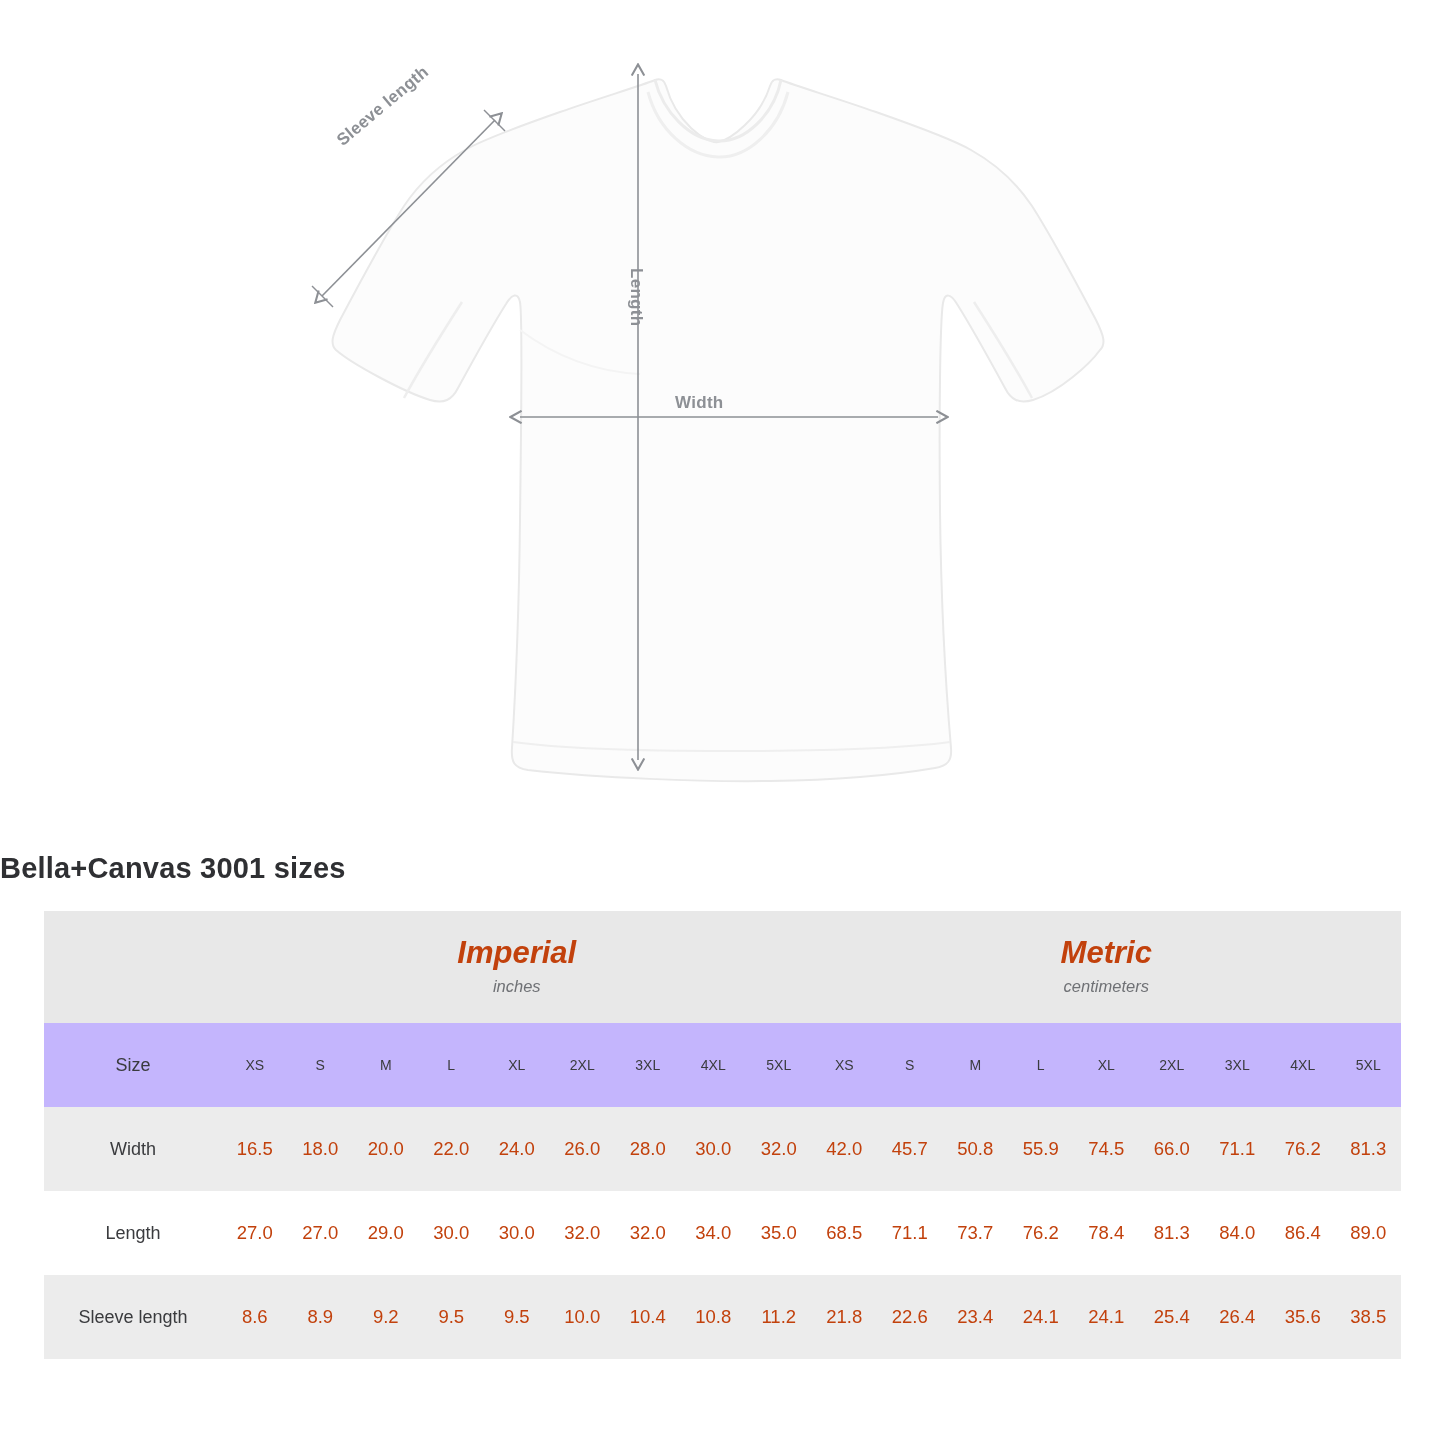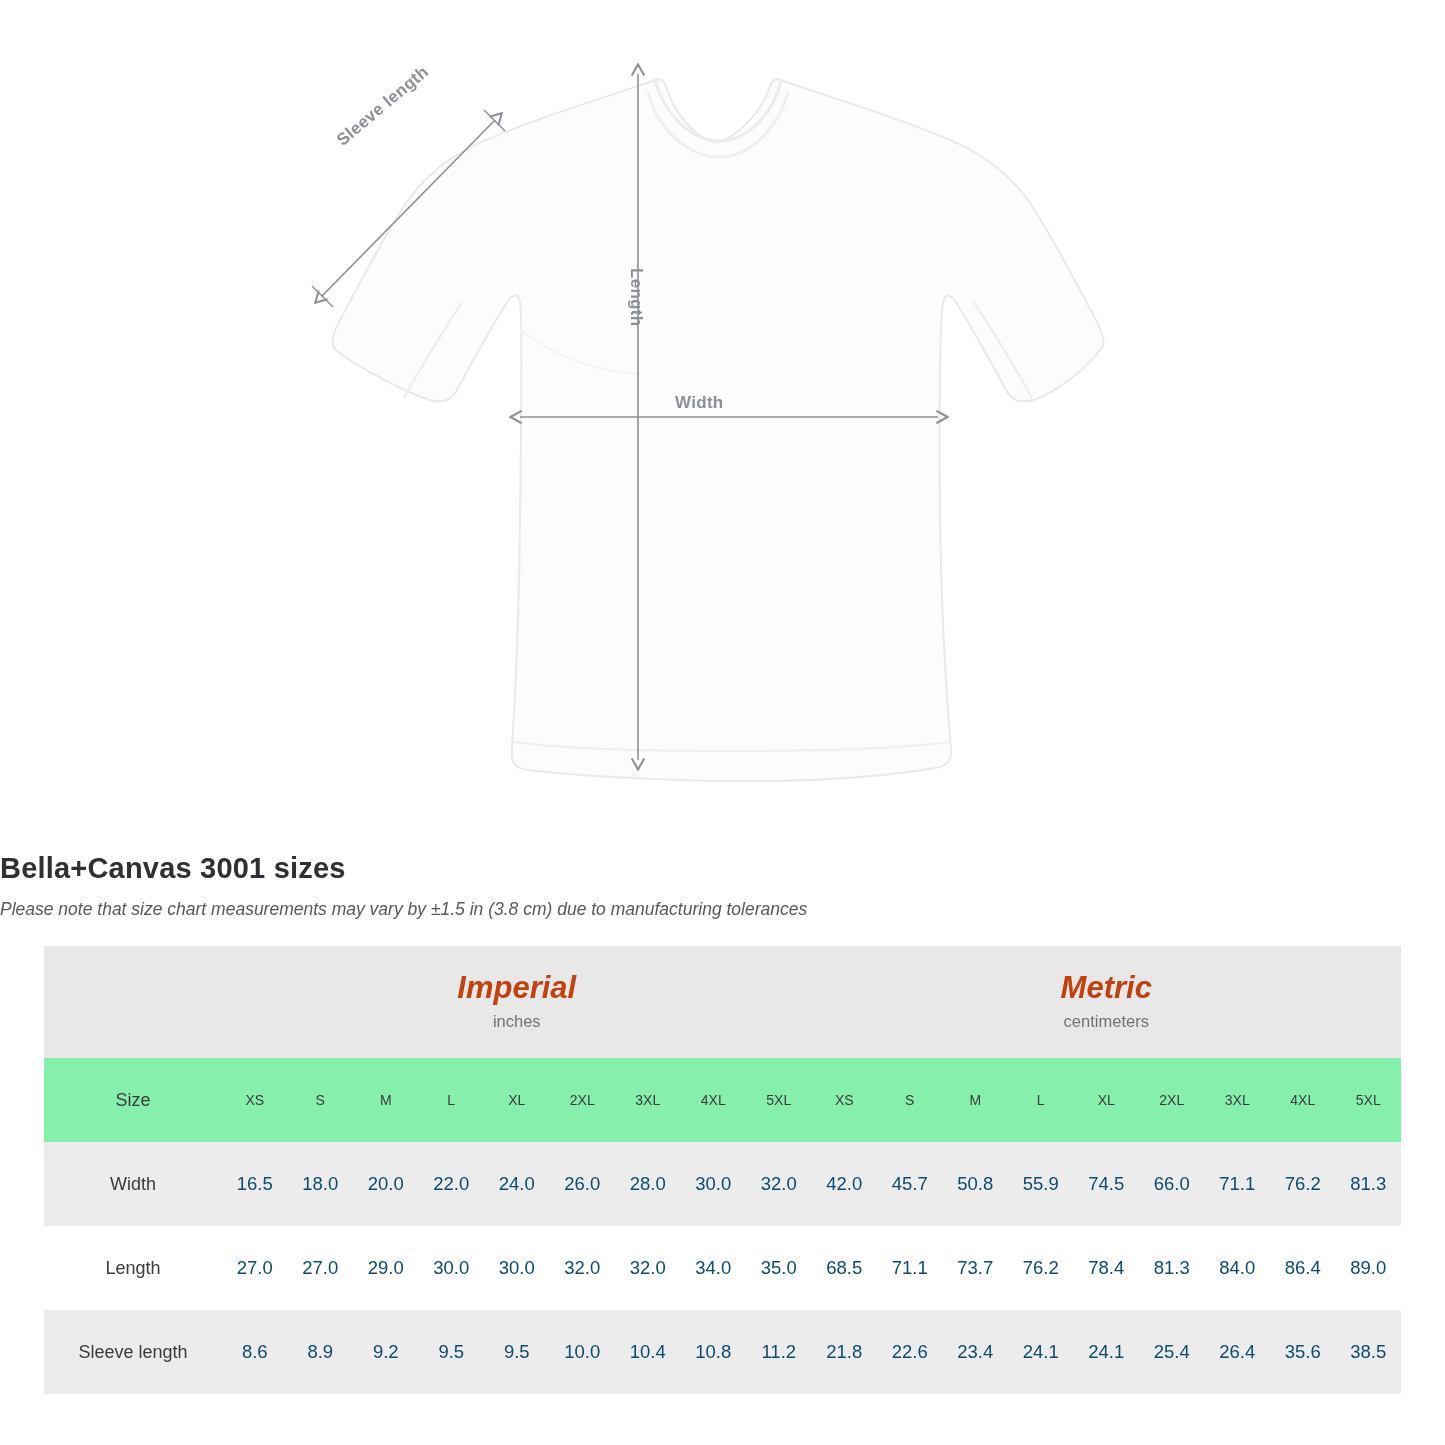--- a/index.html
+++ b/index.html
@@ -96,38 +96,39 @@
   }
   .unit-title {
     font-size: 31px;
     font-style: italic;
     font-weight: bold;
     color: #c2410c;
     line-height: 1.25;
   }
   .unit-sub {
     font-size: 16.5px;
+    font-style: italic;
     color: #6f7175;
     line-height: 1.6;
   }
   .row-label {
     font-size: 18px;
     font-weight: bold;
     color: #3a3b3e;
   }
   .hdr-cell {
     font-size: 14px;
     font-weight: bold;
     color: #3a3b3e;
   }
   .val-cell {
     font-size: 18.5px;
-    color: #0c4a6e;
-  }
-  tr.r-head td { height: 82px; background: #86efac; }
+    color: #c2410c;
+  }
+  tr.r-head td { height: 82px; background: #c4b5fd; }
   tr.r-body   { }
   tr.r-body td { height: 82px; }
   tr.shade td { background: #ececec; }
   tr.plain td { background: #ffffff; }
   td.label-col { width: 176px; }
 </style>
 </head>
 <body>
 
 <div class="page">
@@ -196,21 +197,20 @@
       <line x1="520" y1="417" x2="938" y2="417" stroke="#8d9095" stroke-width="1.6" marker-start="url(#arrowStart)" marker-end="url(#arrowEnd)"></line>
     </svg>
 
     <div class="dim-label sleeve">Sleeve length</div>
     <div class="dim-label length">Length</div>
     <div class="dim-label width">Width</div>
   </div>
 
   <div class="title-block">
     <h1 class="chart-title">Bella+Canvas 3001 sizes</h1>
-    <p class="chart-note">Please note that size chart measurements may vary by ±1.5 in (3.8 cm) due to manufacturing tolerances</p>
   </div>
 
   <div class="table-wrap">
     <table class="size-table">
       <tbody>
         <tr class="unit-head">
           <td class="label-col"></td>
           <td colspan="9">
             <div class="unit-title">Imperial</div>
             <div class="unit-sub">inches</div>

